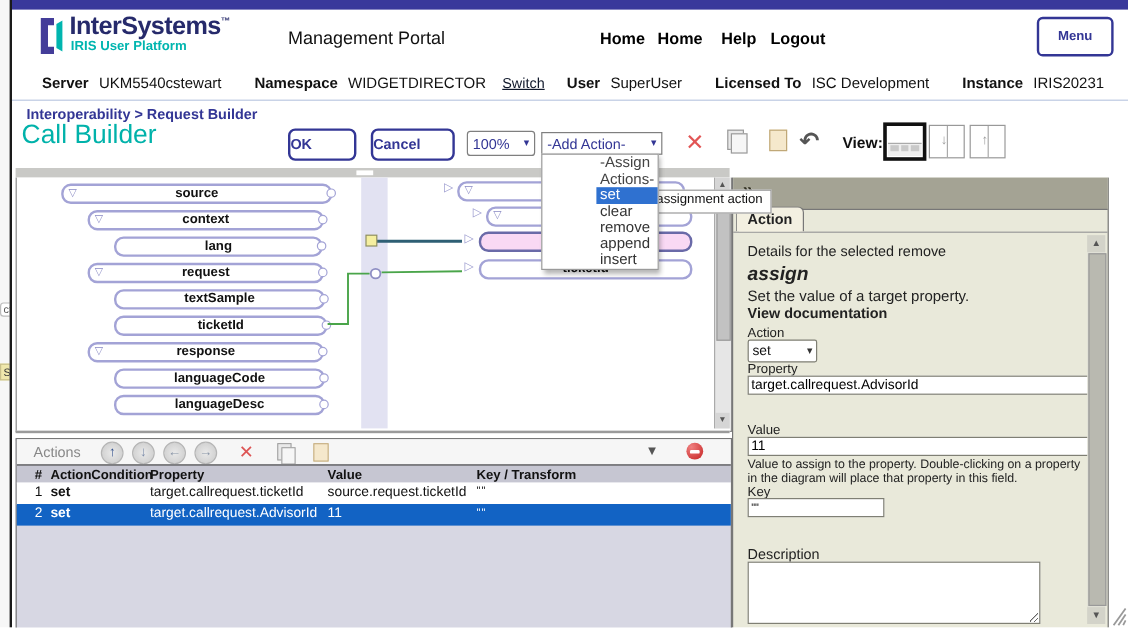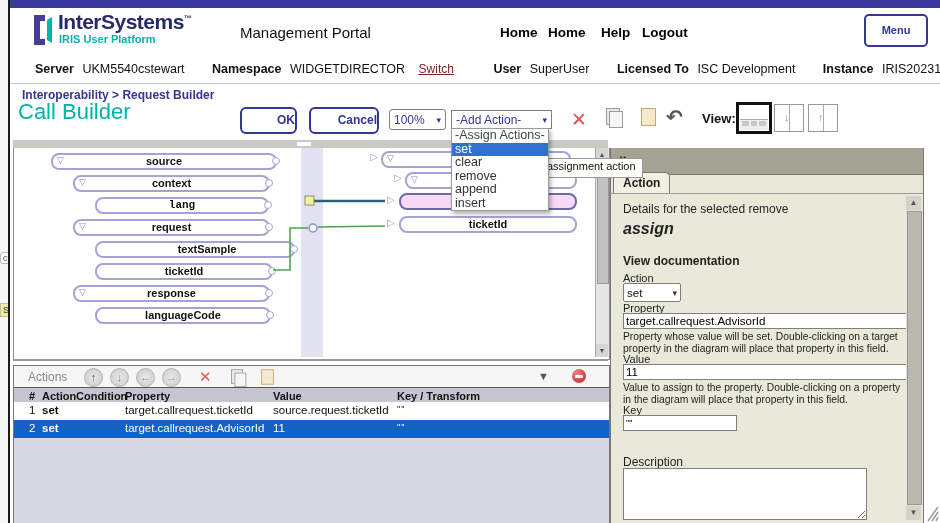--- a/index.html
+++ b/index.html
@@ -13,27 +13,27 @@
   .brand-sub{left:59px;top:33px;font-weight:bold;font-size:11px;color:#00b5af;}
   .portal-title{left:240px;top:24px;font-size:15px;color:#111;}
   .nav-link{top:25px;font-size:13.5px;font-weight:bold;color:#000;cursor:pointer;}
   .menu-btn{left:864px;top:14px;width:60px;height:29px;border:2px solid #333695;border-radius:5px;
             background:#fff;color:#333695;font-weight:bold;font-size:11px;text-align:center;line-height:29px;cursor:pointer;}
   
   .serverbar{left:10px;top:55px;width:930px;height:28px;background:#fff;border-bottom:1px solid #bcc9e2;
              font-size:12.5px;}
   .sb-label{font-weight:bold;margin-right:5px;}
   .sb-value{margin-right:24px;}
-  .sb-link{color:#7f1d1d;text-decoration:underline;margin-right:36px;cursor:pointer;font-size:12px;}
+  .sb-link{color:#0f172a;text-decoration:underline;margin-right:15px;cursor:pointer;font-size:12px;}
   
   .breadcrumb{left:22px;top:88px;font-size:12px;font-weight:bold;color:#333695;}
   .page-title{left:18px;top:99px;font-size:22px;color:#00b2aa;}
   
   .tb-btn{top:107px;height:23px;border:2px solid #333695;border-radius:6px;background:#fff;
-          color:#333695;font-weight:bold;font-size:12px;text-align:right;line-height:23px;cursor:pointer;}
+          color:#333695;font-weight:bold;font-size:12px;text-align:left;line-height:23px;cursor:pointer;}
   .select-box{background:#fff;border:1px solid #7f7f7f;border-radius:3px;font-size:12px;color:#333695;
               display:flex;align-items:center;justify-content:space-between;padding:0 4px;cursor:pointer;}
   .sel-arrow{color:#333695;font-size:9px;}
   .icon-x{left:571px;top:108px;color:#e25555;font-size:19px;font-weight:bold;cursor:pointer;}
   .icon-undo{left:666px;top:105px;color:#555;font-size:20px;font-weight:bold;cursor:pointer;}
   .pg{width:12px;height:15px;border:1px solid #9a9a9a;background:#e9e9e9;}
   .pg2{position:absolute;left:3px;top:3px;width:12px;height:15px;border:1px solid #9a9a9a;background:#f6f6f6;}
   .paste{width:13px;height:16px;border:1px solid #c0a878;background:#f5e8cc;}
   .view-label{left:702px;top:111px;font-size:13px;font-weight:bold;}
   .vbtn{top:104px;width:28px;height:26px;background:#fff;border:1px solid #999;cursor:pointer;}
@@ -86,21 +86,21 @@
   .fld-help{position:absolute;left:12px;width:286px;font-size:10.3px;line-height:1.18;color:#222;}
   .fld-input{position:absolute;left:12px;height:14px;border:1px solid #7f7f74;background:#fff;font-size:11.5px;
              font-family:"Liberation Sans",sans-serif;padding:0 2px;}
   .rp-select{position:absolute;left:12px;width:50px;height:17px;background:#fff;border:1px solid #7f7f74;border-radius:2px;
              font-size:11.5px;display:flex;align-items:center;justify-content:space-between;padding:0 3px;cursor:pointer;}
   .rp-scroll{position:absolute;right:2px;top:48px;width:15px;bottom:3px;background:#e0e0d6;}
   .rp-scroll .btn{position:absolute;left:0;width:15px;height:14px;background:#d3d3c9;color:#555;font-size:8px;text-align:center;line-height:14px;cursor:pointer;}
   .rp-scroll .thumb{position:absolute;left:1px;top:15px;bottom:15px;width:13px;background:#b9b9b0;border:1px solid #999;}
   
   .dropdown{left:451px;top:128px;width:96px;background:#fff;border:1px solid #9a9a9a;box-shadow:2px 3px 4px rgba(0,0,0,.3);z-index:50;}
-  .dd-item{font-size:12.5px;color:#333;padding:0 3px;line-height:13.5px;cursor:pointer;}
+  .dd-item{font-size:12.5px;color:#333;padding:0 3px;line-height:13.5px;cursor:pointer;margin-left:45px;}
   .dd-item.hdr{color:#444;}
   .dd-item.sel{background:#2f71d0;color:#fff;}
   .tooltip{left:502px;top:158px;height:16px;background:#fffffe;border:1px solid #999;padding:1px 6px;font-size:11px;color:#111;z-index:40;white-space:nowrap;}
   
   .sliver{left:0;top:0;width:8px;height:523px;background:#f7f7f7;overflow:hidden;}
   .sliver .frag1{position:absolute;left:0;top:252px;font-size:9px;color:#555;background:#fff;border:1px solid #bbb;border-radius:3px;padding:0 2px;}
   .sliver .frag2{position:absolute;left:0;top:303px;font-size:9px;color:#333;background:#efe7ac;border:1px solid #c9c08a;padding:1px 2px;}
   .winline{left:8px;top:0;width:2px;height:523px;background:#1a1a1a;}
   svg{display:block;}
 </style>
@@ -207,44 +207,48 @@
   <div class="node" style="left:37px;top:5px;width:222px;">
     <span class="tri">▽</span>
     <span>source</span>
     <span class="conn"></span>
   </div>
   <div class="node" style="left:59px;top:27px;width:193px;">
     <span class="tri">▽</span>
     <span>context</span>
     <span class="conn"></span>
   </div>
-  <div class="node" style="left:81px;top:49px;width:170px;font-family:Liberation Mono, monospace;">
+  <div class="node" style="left:81px;top:49px;width:170px;">
     <span>lang</span>
     <span class="conn"></span>
   </div>
   <div class="node" style="left:59px;top:71px;width:193px;">
     <span class="tri">▽</span>
     <span>request</span>
     <span class="conn"></span>
   </div>
-  <div class="node" style="left:81px;top:93px;width:172px;padding-left:24px;">
+  <div class="node" style="left:81px;top:93px;width:172px;">
     <span>textSample</span>
     <span class="conn"></span>
   </div>
   <div class="node" style="left:81px;top:115px;width:174px;">
     <span>ticketId</span>
     <span class="conn"></span>
   </div>
   <div class="node" style="left:59px;top:137px;width:193px;">
     <span class="tri">▽</span>
     <span>response</span>
     <span class="conn"></span>
   </div>
   <div class="node" style="left:81px;top:159px;width:172px;">
     <span>languageCode</span>
+    <span class="conn"></span>
+  </div>
+  <div class="node" style="left:81px;top:181px;width:172px;">
+    <span>languageDesc</span>
     <span class="conn"></span>
   </div>
 
   <span class="t-arrow" style="left:356px;top:3px;">▷</span>
   <div class="node" style="left:367px;top:3px;width:186px;">
     <span class="tri">▽</span>
     <span>target</span>
   </div>
   <span class="t-arrow" style="left:380px;top:24px;">▷</span>
   <div class="node" style="left:391px;top:24px;width:168px;">
@@ -315,31 +319,31 @@
 </div>
 
 <div class="abs rpanel">
   <div class="rp-head">
     <div class="rp-collapse">»</div>
   </div>
   <div class="rp-tab">Action</div>
   <div class="rp-content">
     <div class="rp-text" style="top:8px;">Details for the selected remove</div>
     <div class="rp-text" style="top:26px;font-size:16px;font-weight:bold;font-style:italic;">assign</div>
+    <div class="rp-text" style="top:46px;font-size:12.5px;">Set the value of a target property.</div>
     <div class="rp-text" style="top:60px;font-weight:bold;">View documentation</div>
 
     <div class="fld-label" style="top:78px;">Action</div>
     <div class="rp-select" style="top:89px;">
       <span>set</span>
       <span class="sel-arrow" style="color:#333;">▾</span>
     </div>
 
     <div class="fld-label" style="top:108px;">Property</div>
     <input class="fld-input" style="top: 119px; width: 282px;" value="target.callrequest.AdvisorId">
-    <div class="fld-help" style="top:137px;">Property whose value will be set. Double-clicking on a target property in the diagram will place that property in this field.</div>
 
     <div class="fld-label" style="top:159px;">Value</div>
     <input class="fld-input" style="top: 170px; width: 282px;" value="11">
     <div class="fld-help" style="top:188px;">Value to assign to the property. Double-clicking on a property in the diagram will place that property in this field.</div>
 
     <div class="fld-label" style="top:210px;">Key</div>
     <input class="fld-input" style="top: 221px; width: 108px; font-size: 9px;" value="&quot;&quot;">
 
     <div class="fld-label" style="top:261px;font-size:12px;">Description</div>
     <textarea class="fld-input" style="top: 274px; width: 238px; height: 50px; resize: both;"></textarea>

